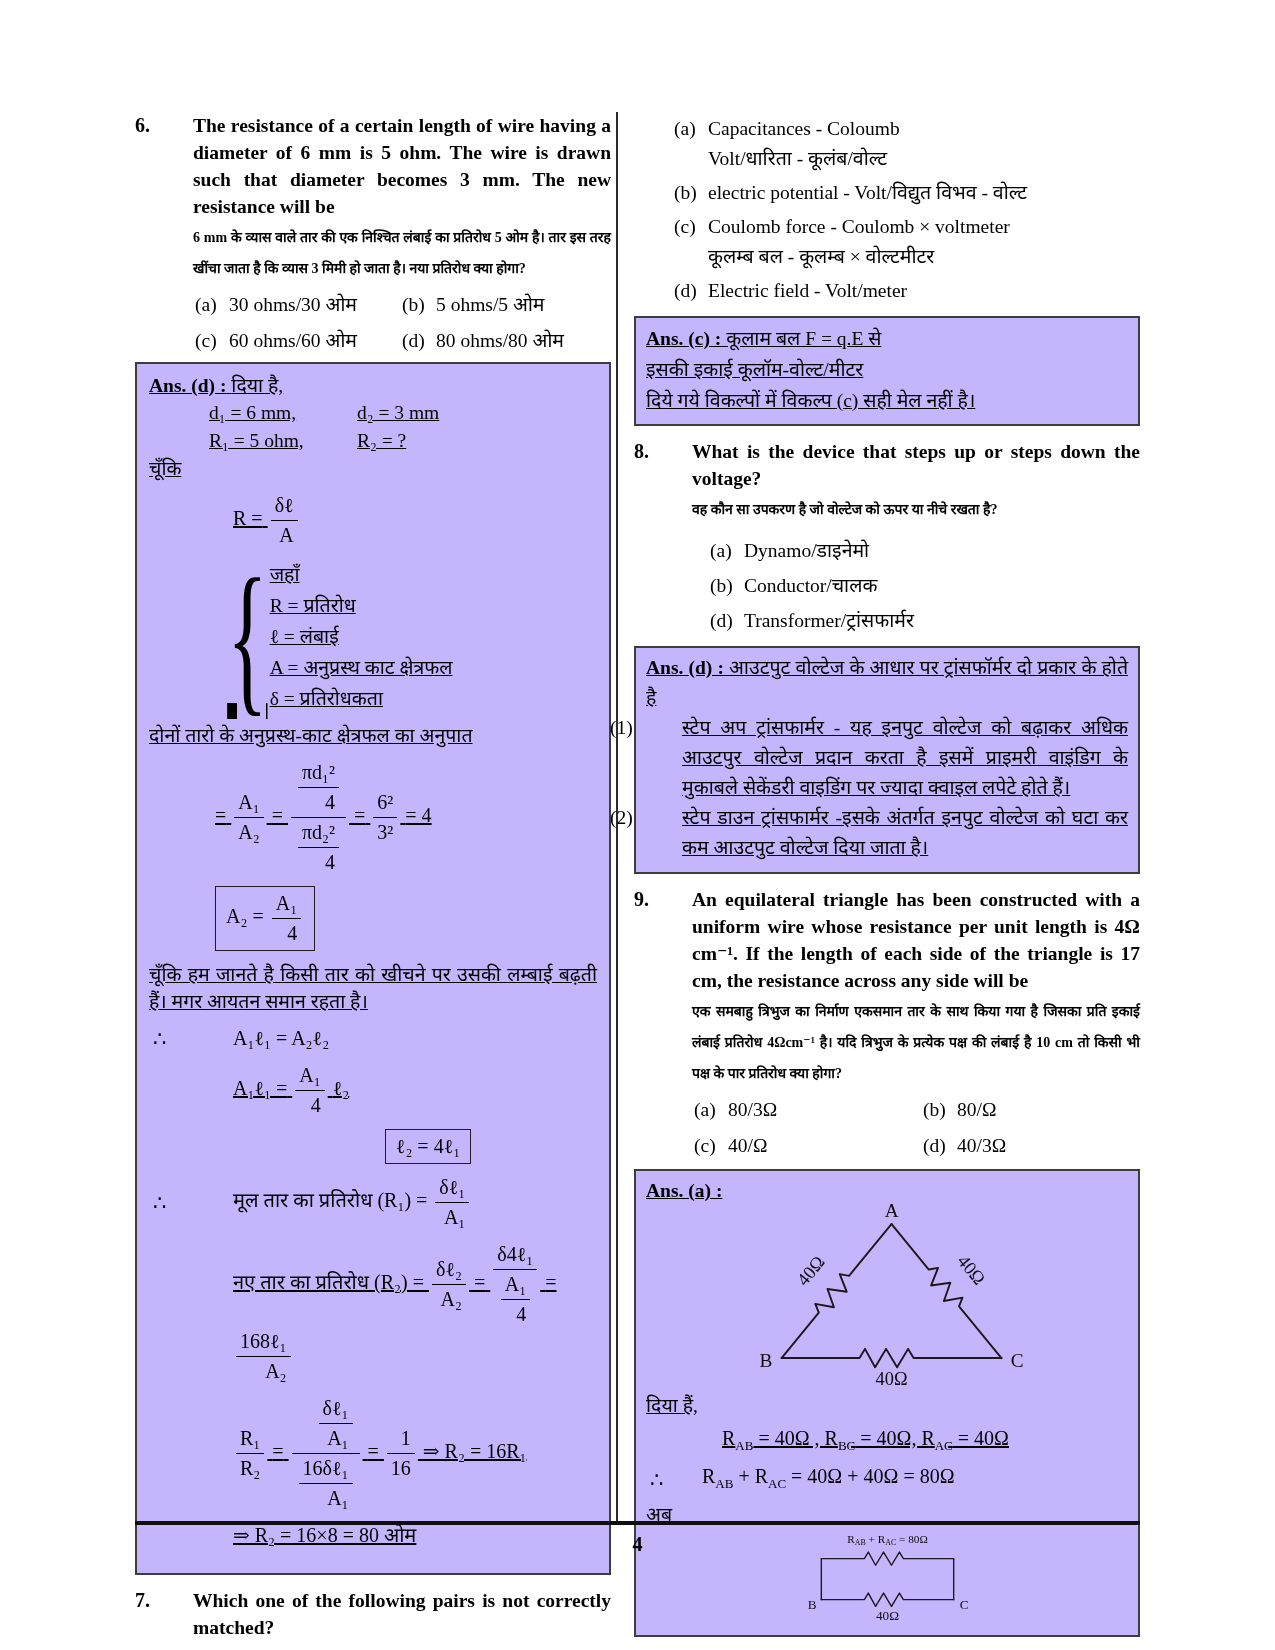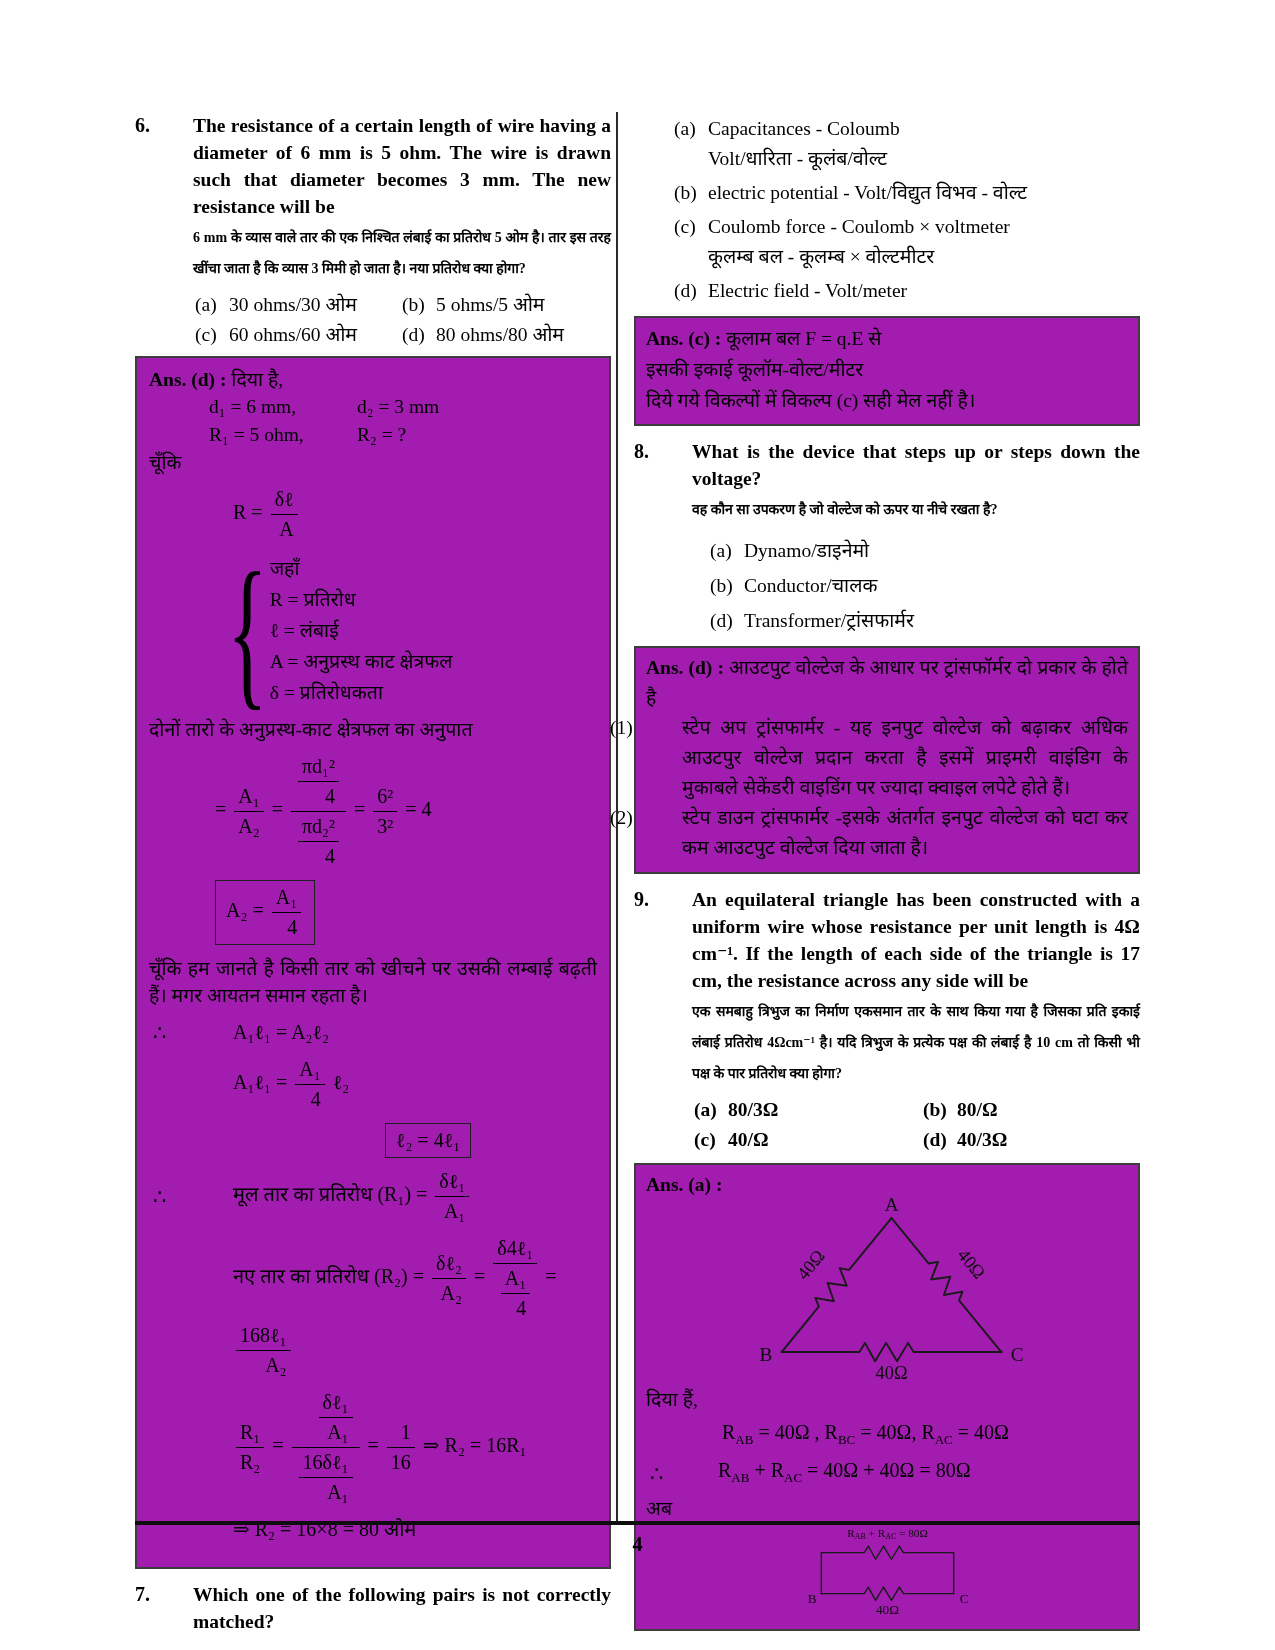--- a/index.html
+++ b/index.html
@@ -14,24 +14,24 @@
   .divider   { position:absolute; left:616px; top:112px; width:2px; height:1409px; background:#2b2b2b; }
   .bottom-rule { position:absolute; left:135px; top:1521px; width:1005px; height:4px; background:#0e0e0e; }
   .page-num { position:absolute; left:0; right:0; top:1531px; text-align:center; font-weight:bold; font-size:20px; }
 
   .q-row { display:flex; }
   .q-num { flex:none; width:58px; font-weight:bold; font-size:20px; }
   .q-body { flex:1; min-width:0; }
   .en-bold { margin:0; font-weight:bold; text-align:justify; }
   .hi-bold { margin:2px 0 0; font-weight:bold; font-size:14px; line-height:31px; text-align:justify; }
 
-  .opt-grid { display:grid; grid-template-columns:207px auto; margin:7px 0 0 2px; row-gap:3px; }
+  .opt-grid { display:grid; grid-template-columns:207px auto; margin:7px 0 0 2px; row-gap:9px; }
   .opt-lbl { display:inline-block; width:34px; }
 
-  .ans-box { border:2px solid #3d3d3d; padding:8px 12px 14px; margin-top:8px; background:#a21caf; }
+  .ans-box { border:2px solid #3d3d3d; padding:8px 12px 14px; margin-top:8px; background:#c4b5fd;text-decoration:underline; }
   .ans-head { font-weight:bold; }
 
   .given-grid { display:grid; grid-template-columns:148px auto; margin-left:60px; line-height:28px; }
 
   .mrow { margin:10px 0; font-size:20px; }
   .ind-b { margin-left:84px; }
   .ind-c { margin-left:66px; }
   .ind-d { margin-left:110px;text-align:center; }
   .thm-row { position:relative; }
   .thm { position:absolute; left:4px; top:50%; transform:translateY(-50%); font-size:21px; }
@@ -299,21 +299,21 @@
       <div style="padding-left:36px; text-indent:-36px; text-align:justify;">
         <span class="opt-lbl" style="width:36px;">(2)</span><span>स्टेप डाउन ट्रांसफार्मर -इसके अंतर्गत इनपुट वोल्टेज को घटा कर कम आउटपुट वोल्टेज दिया जाता है।</span>
       </div>
     </div>
 
     <div class="q-row" style="margin-top:12px;">
       <div class="q-num">9.</div>
       <div class="q-body">
         <p class="en-bold">An equilateral triangle has been constructed with a uniform wire whose resistance per unit length is 4Ω cm⁻¹. If the length of each side of the triangle is 17 cm, the resistance across any side will be</p>
         <p class="hi-bold">एक समबाहु त्रिभुज का निर्माण एकसमान तार के साथ किया गया है जिसका प्रति इकाई लंबाई प्रतिरोध 4Ωcm⁻¹ है। यदि त्रिभुज के प्रत्येक पक्ष की लंबाई है 10 cm तो किसी भी पक्ष के पार प्रतिरोध क्या होगा?</p>
-        <div class="opt-grid" style="grid-template-columns:229px auto;font-weight:bold;">
+        <div class="opt-grid" style="grid-template-columns:229px auto;">
           <div><span class="opt-lbl">(a)</span><span>80/3Ω</span></div>
           <div><span class="opt-lbl">(b)</span><span>80/Ω</span></div>
           <div><span class="opt-lbl">(c)</span><span>40/Ω</span></div>
           <div><span class="opt-lbl">(d)</span><span>40/3Ω</span></div>
         </div>
       </div>
     </div>
 
     <div class="ans-box" style="margin-top:10px; padding:6px 10px 10px;">
       <div class="ans-head">Ans. (a) :</div>
@@ -331,21 +331,21 @@
       </svg>
 
       <div>दिया हैं,</div>
 
       <div class="mrow" style="margin:6px 0 4px 76px;">
         <span>R</span><sub class="sub">AB</sub><span> = 40Ω , R</span><sub class="sub">BC</sub><span> = 40Ω, R</span><sub class="sub">AC</sub><span> = 40Ω</span>
       </div>
 
       <div class="mrow thm-row" style="margin:4px 0;">
         <span class="thm">∴</span>
-        <span style="display:inline-block; margin-left:72px;">
+        <span style="display:inline-block; margin-left:56px;">
           <span>R</span><sub class="sub">AB</sub><span> + R</span><sub class="sub">AC</sub><span> = 40Ω + 40Ω = 80Ω</span>
         </span>
       </div>
 
       <div>अब</div>
 
       <svg width="225" height="93" viewBox="0 0 340 140" style="margin:4px auto 0;">
         <text x="170" y="16" font-size="17" text-anchor="middle"><tspan>R</tspan><tspan dy="4" font-size="12">AB</tspan><tspan dy="-4"> + R</tspan><tspan dy="4" font-size="12">AC</tspan><tspan dy="-4"> = 80Ω</tspan></text>
         <path class="wire" d="M70,40 H135 l6,-10 l11,20 l12,-20 l12,20 l12,-20 l6,10 H270"></path>
         <path class="wire" d="M70,102 H135 l6,-10 l11,20 l12,-20 l12,20 l12,-20 l6,10 H270"></path>

